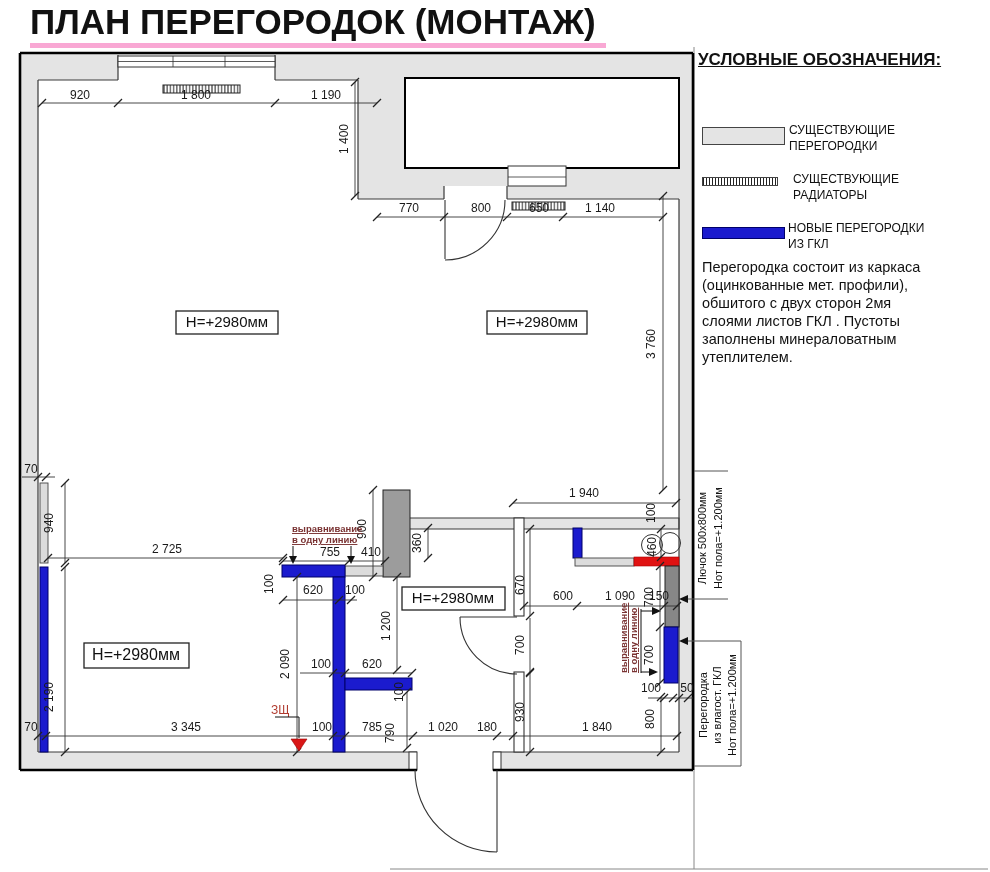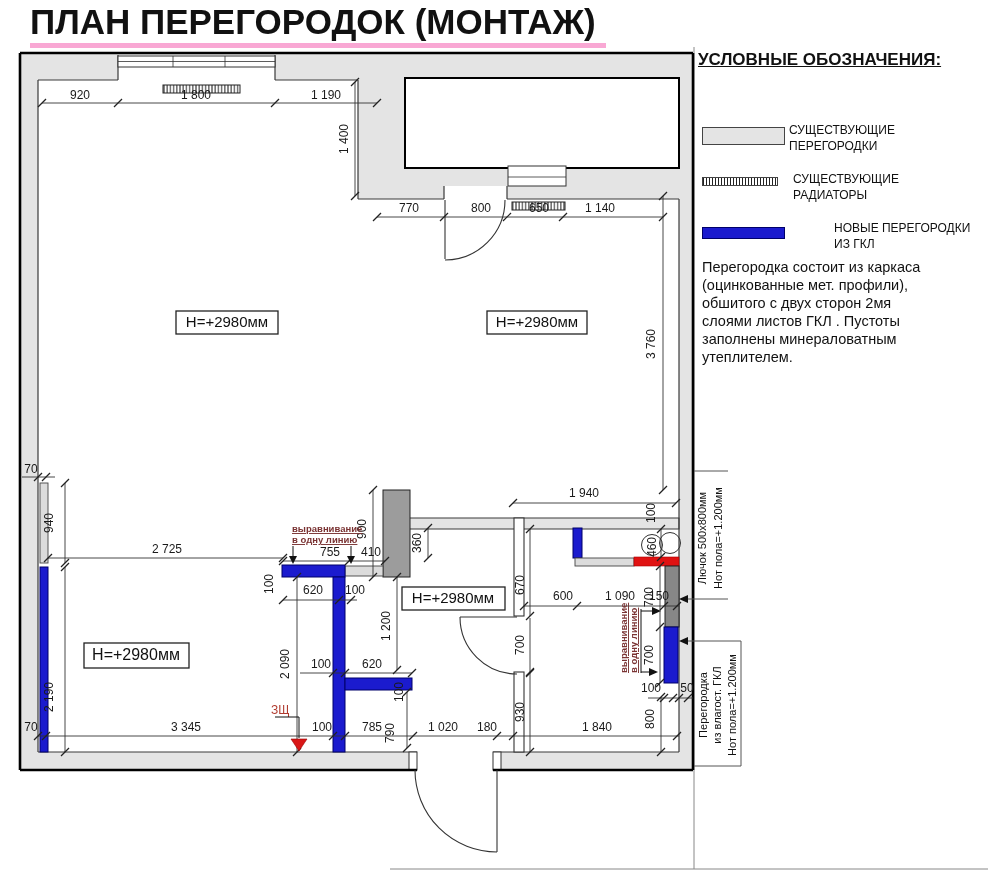--- a/index.html
+++ b/index.html
@@ -327,21 +327,21 @@
 
   <div class="abs swatch swatch-existing"></div>
   <div class="abs legend-label" style="left:789px;top:123px;">СУЩЕСТВУЮЩИЕ
 ПЕРЕГОРОДКИ</div>
 
   <div class="abs swatch swatch-radiator"></div>
   <div class="abs legend-label" style="left:793px;top:172px;">СУЩЕСТВУЮЩИЕ
 РАДИАТОРЫ</div>
 
   <div class="abs swatch-new swatch" style="position:absolute;"></div>
-  <div class="abs legend-label" style="left:788px;top:221px;margin-left:46px;">НОВЫЕ ПЕРЕГОРОДКИ
+  <div class="abs legend-label" style="left:788px;top:221px;">НОВЫЕ ПЕРЕГОРОДКИ
 ИЗ ГКЛ</div>
 
   <div class="abs note">Перегородка состоит из каркаса
 (оцинкованные мет. профили),
 обшитого с двух сторон 2мя
 слоями листов ГКЛ . Пустоты
 заполнены минераловатным
 утеплителем.</div>
 
 </div>

